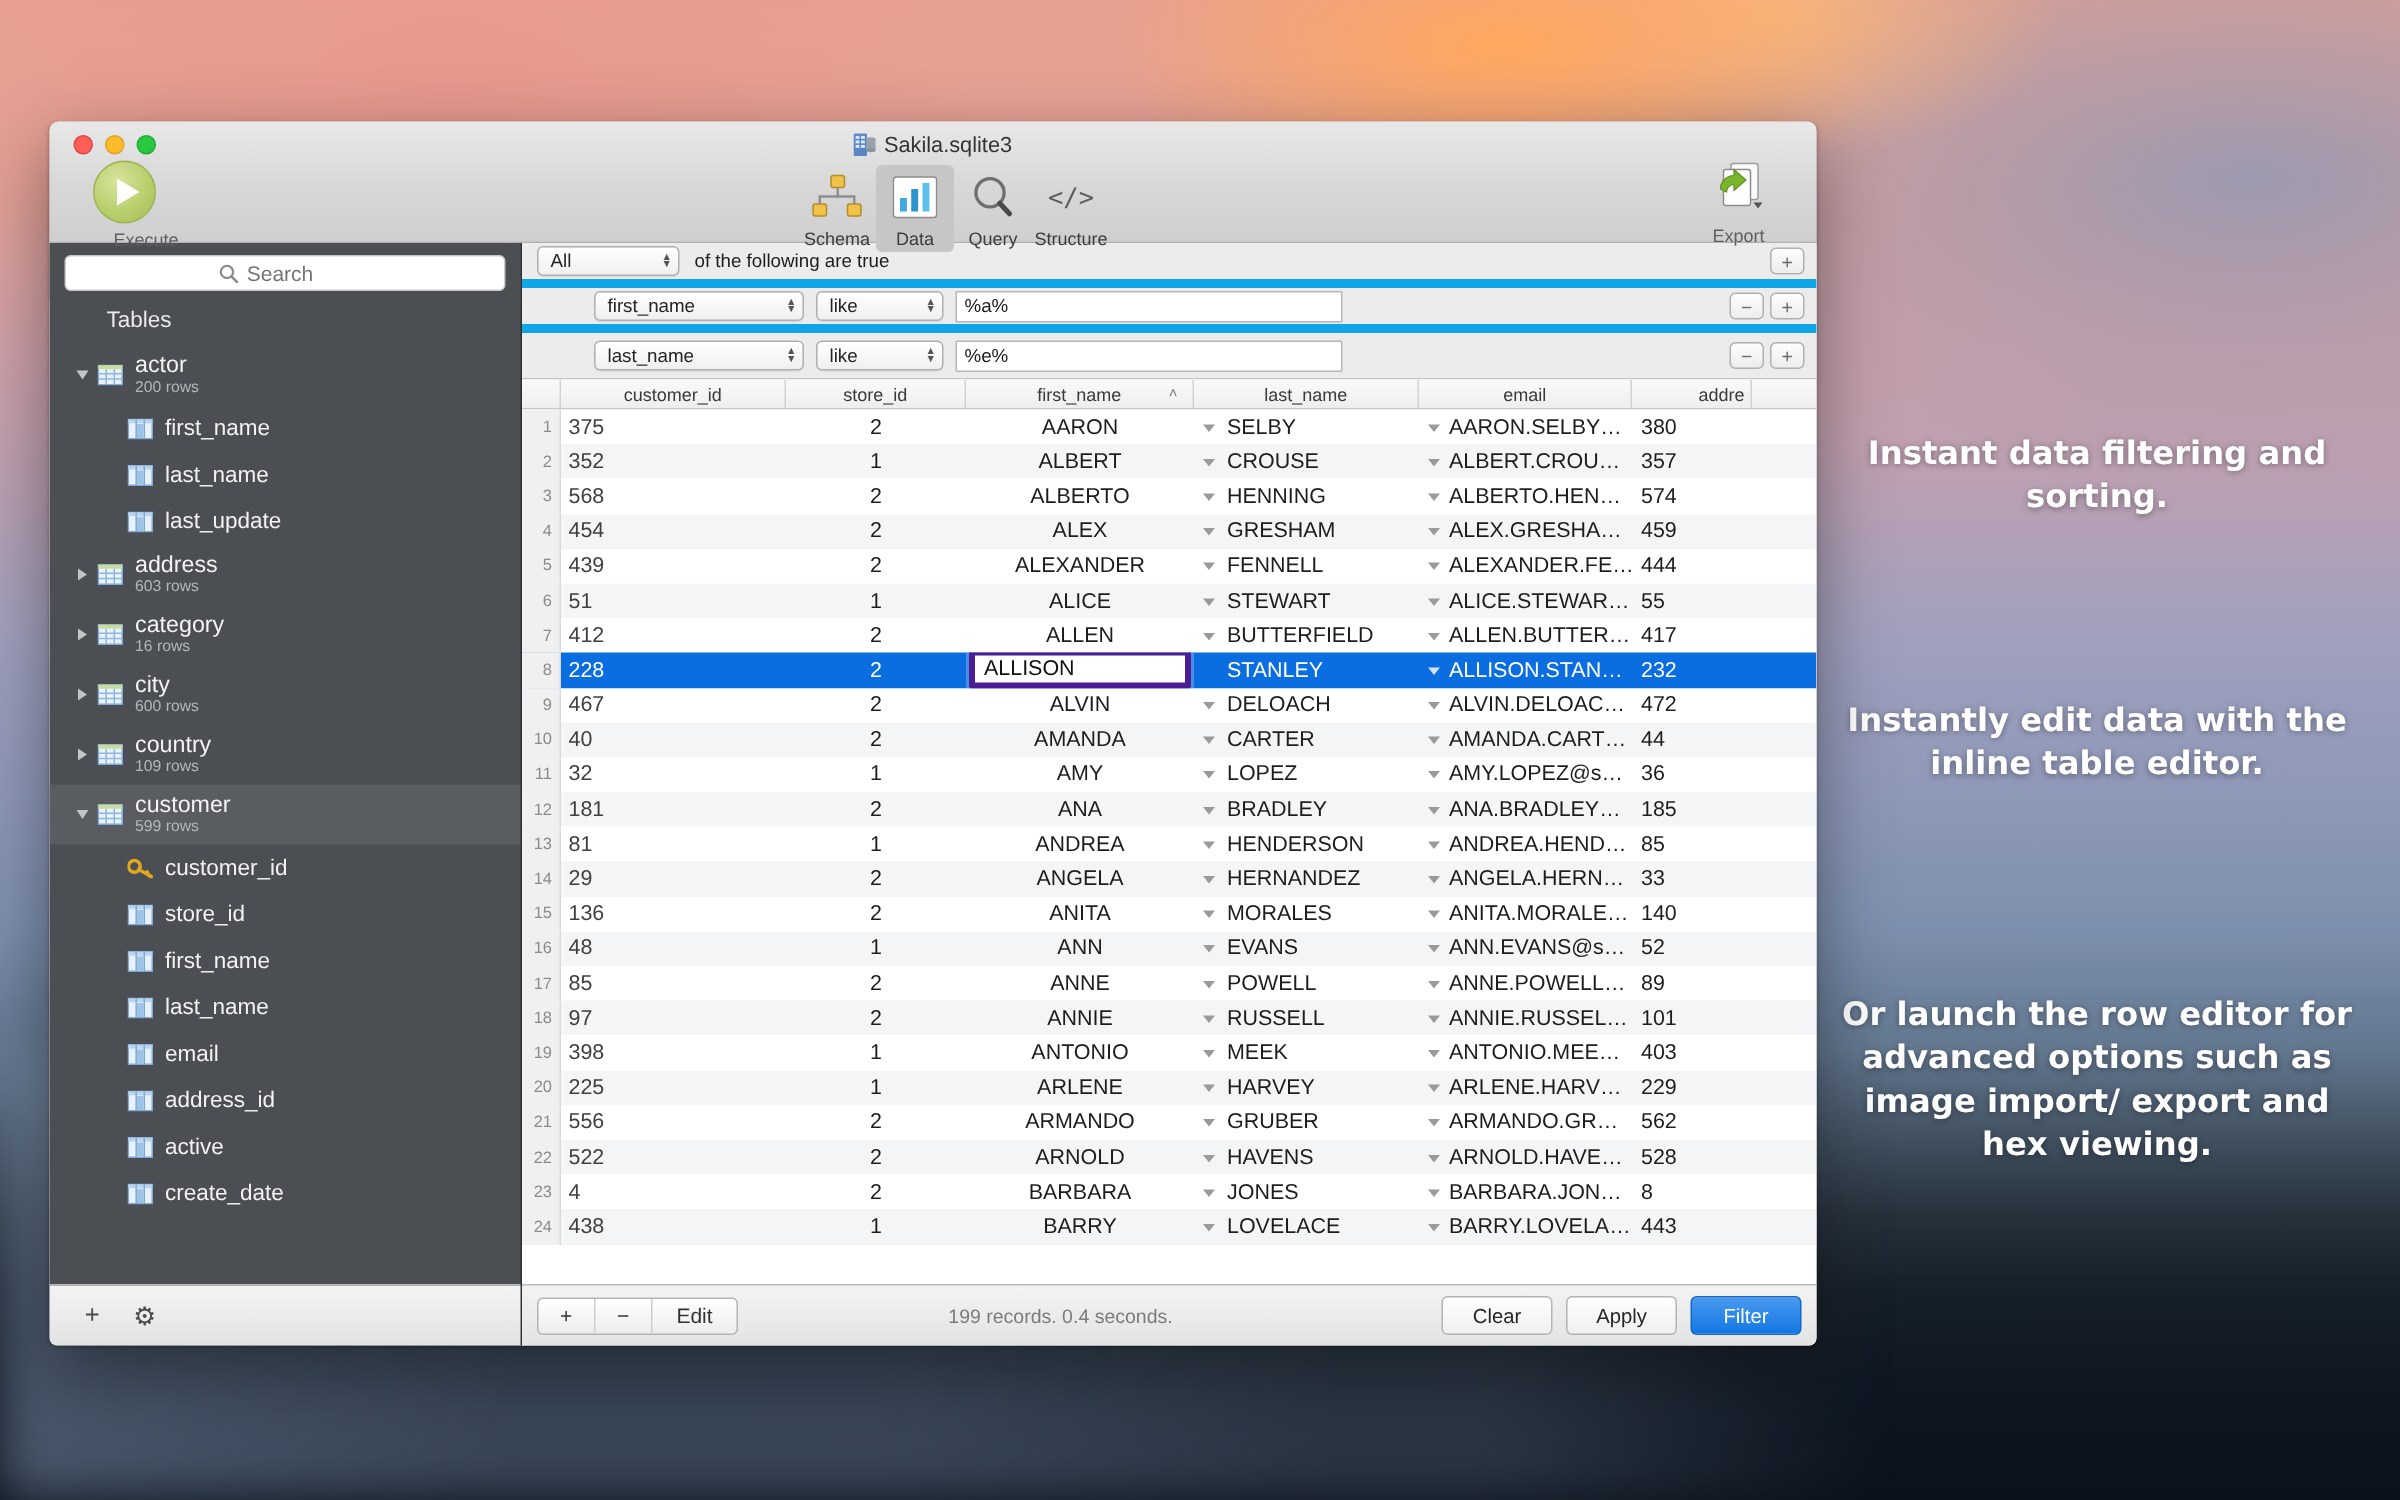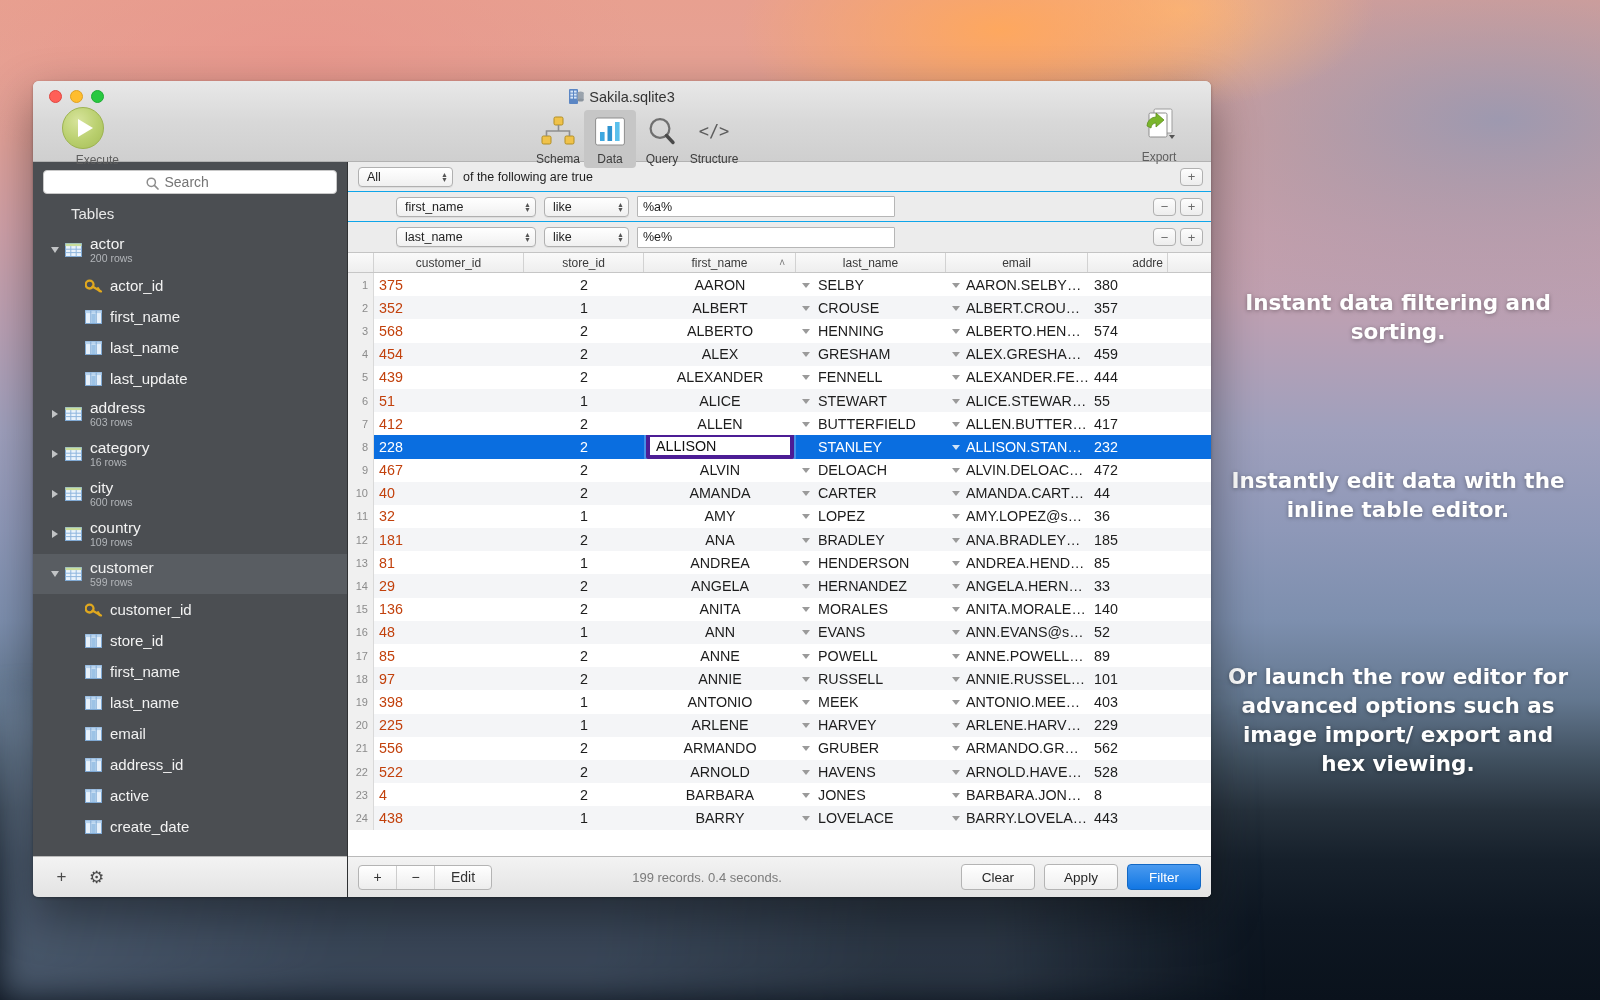--- a/index.html
+++ b/index.html
@@ -148,21 +148,21 @@
     width: 33px; height: 24px; display: flex; align-items: center; justify-content: center;
     font-size: 17px; color: #4a4a4a; border-radius: 3px;
   }
 
   
   #main { flex: 1; display: flex; flex-direction: column; min-width: 0; background: #fff; }
 
   #filters { background: #ececec; flex: none; border-bottom: 1px solid #c4c4c4; }
   .frow {
     height: 30px; display: flex; align-items: center; padding: 0 8px 0 10px;
-    border-bottom: 1px solid #0ea5e9; background: #ececec;
+    border-bottom: 6px solid #0ea5e9; background: #ececec;
   }
   .frow:last-child { border-bottom: none; }
   .popup {
     height: 20px; border: 1px solid #b0b0b0; border-radius: 4px;
     background: linear-gradient(to bottom,#ffffff,#f0f0f0);
     display: flex; align-items: center; padding: 0 4px 0 8px; font-size: 12.5px; color: #232323;
     box-shadow: 0 1px 0 rgba(0,0,0,.06);
   }
   .popup .lbl { flex: 1; }
   .stepper { display: flex; flex-direction: column; align-items: center; margin-left: 6px; line-height: 5px; }
@@ -198,21 +198,21 @@
   .rowline { display: flex; height: 23.2px; font-size: 14.3px; color: #1d1d1d; align-items: center; }
   .rowline.odd { background: #ffffff; }
   .rowline.even { background: #f4f5f7; }
   .rowline.sel { background: #0a6ee0; color: #ffffff; }
   .c { flex: none; display: flex; align-items: center; height: 100%; overflow: hidden; white-space: nowrap; }
   .c-num {
     width: 26px; justify-content: flex-end; padding-right: 5px; font-size: 11px; color: #8b8b8b;
     background: #f0f0f0; border-right: 1px solid #d9d9d9; height: 100%;
   }
   .rowline.sel .c-num { color: #8b8b8b; }
-  .c-id { width: 150px; padding-left: 5px; color: #c2410c; }
+  .c-id { width: 150px; padding-left: 5px; color: #404040; }
   .rowline.sel .c-id { color: #ffffff; }
   .c-store { width: 120px; justify-content: center; }
   .c-first { width: 152px; justify-content: center; position: relative; }
   .c-last { width: 150px; padding-left: 22px; position: relative; }
   .c-email { width: 142px; padding-left: 20px; position: relative; }
   .c-addr { width: 80px; padding-left: 6px; }
   .dim-caret {
     position: absolute; left: 6px; top: 50%; margin-top: -2px;
     width: 0; height: 0; border-top: 5px solid #9a9a9a;
     border-left: 4px solid transparent; border-right: 4px solid transparent;
@@ -377,28 +377,20 @@
                 <line x1="0.5" y1="9.6" x2="16.5" y2="9.6" stroke="#8fb6dd"></line>
                 <line x1="5.8" y1="3.1" x2="5.8" y2="13.5" stroke="#8fb6dd"></line>
                 <line x1="11.2" y1="3.1" x2="11.2" y2="13.5" stroke="#8fb6dd"></line>
               </svg></span>
             <span class="tbl-texts">
               <span class="tbl-name">actor</span>
               <span class="tbl-rows">200 rows</span>
             </span>
           </div>
           <div class="node col-node">
-            <span class="key-icon"><svg width="18" height="14" viewBox="0 0 18 14">
-                <circle cx="4.6" cy="5.6" r="3.9" fill="none" stroke="#e0a81f" stroke-width="2.3"></circle>
-                <path d="M7.4 7.6 L16 12.4" stroke="#e0a81f" stroke-width="2.3" stroke-linecap="round"></path>
-                <path d="M13 9.2 l1.6 2.8" stroke="#e0a81f" stroke-width="2.3" stroke-linecap="round"></path>
-              </svg></span>
-            <span class="col-name">actor_id</span>
-          </div>
-          <div class="node col-node">
             <span class="ticon"><svg width="17" height="14" viewBox="0 0 17 14">
                 <rect x="0.5" y="0.5" width="16" height="13" fill="#e7f1fb" stroke="#7fa9d4"></rect>
                 <rect x="0.5" y="0.5" width="16" height="2.6" fill="#b9d4ee"></rect>
                 <line x1="5.8" y1="0.5" x2="5.8" y2="13.5" stroke="#7fa9d4"></line>
                 <line x1="11.2" y1="0.5" x2="11.2" y2="13.5" stroke="#7fa9d4"></line>
                 <rect x="6.3" y="3.6" width="4.4" height="9.4" fill="#9dc3e6"></rect>
               </svg></span>
             <span class="col-name">first_name</span>
           </div>
           <div class="node col-node">

